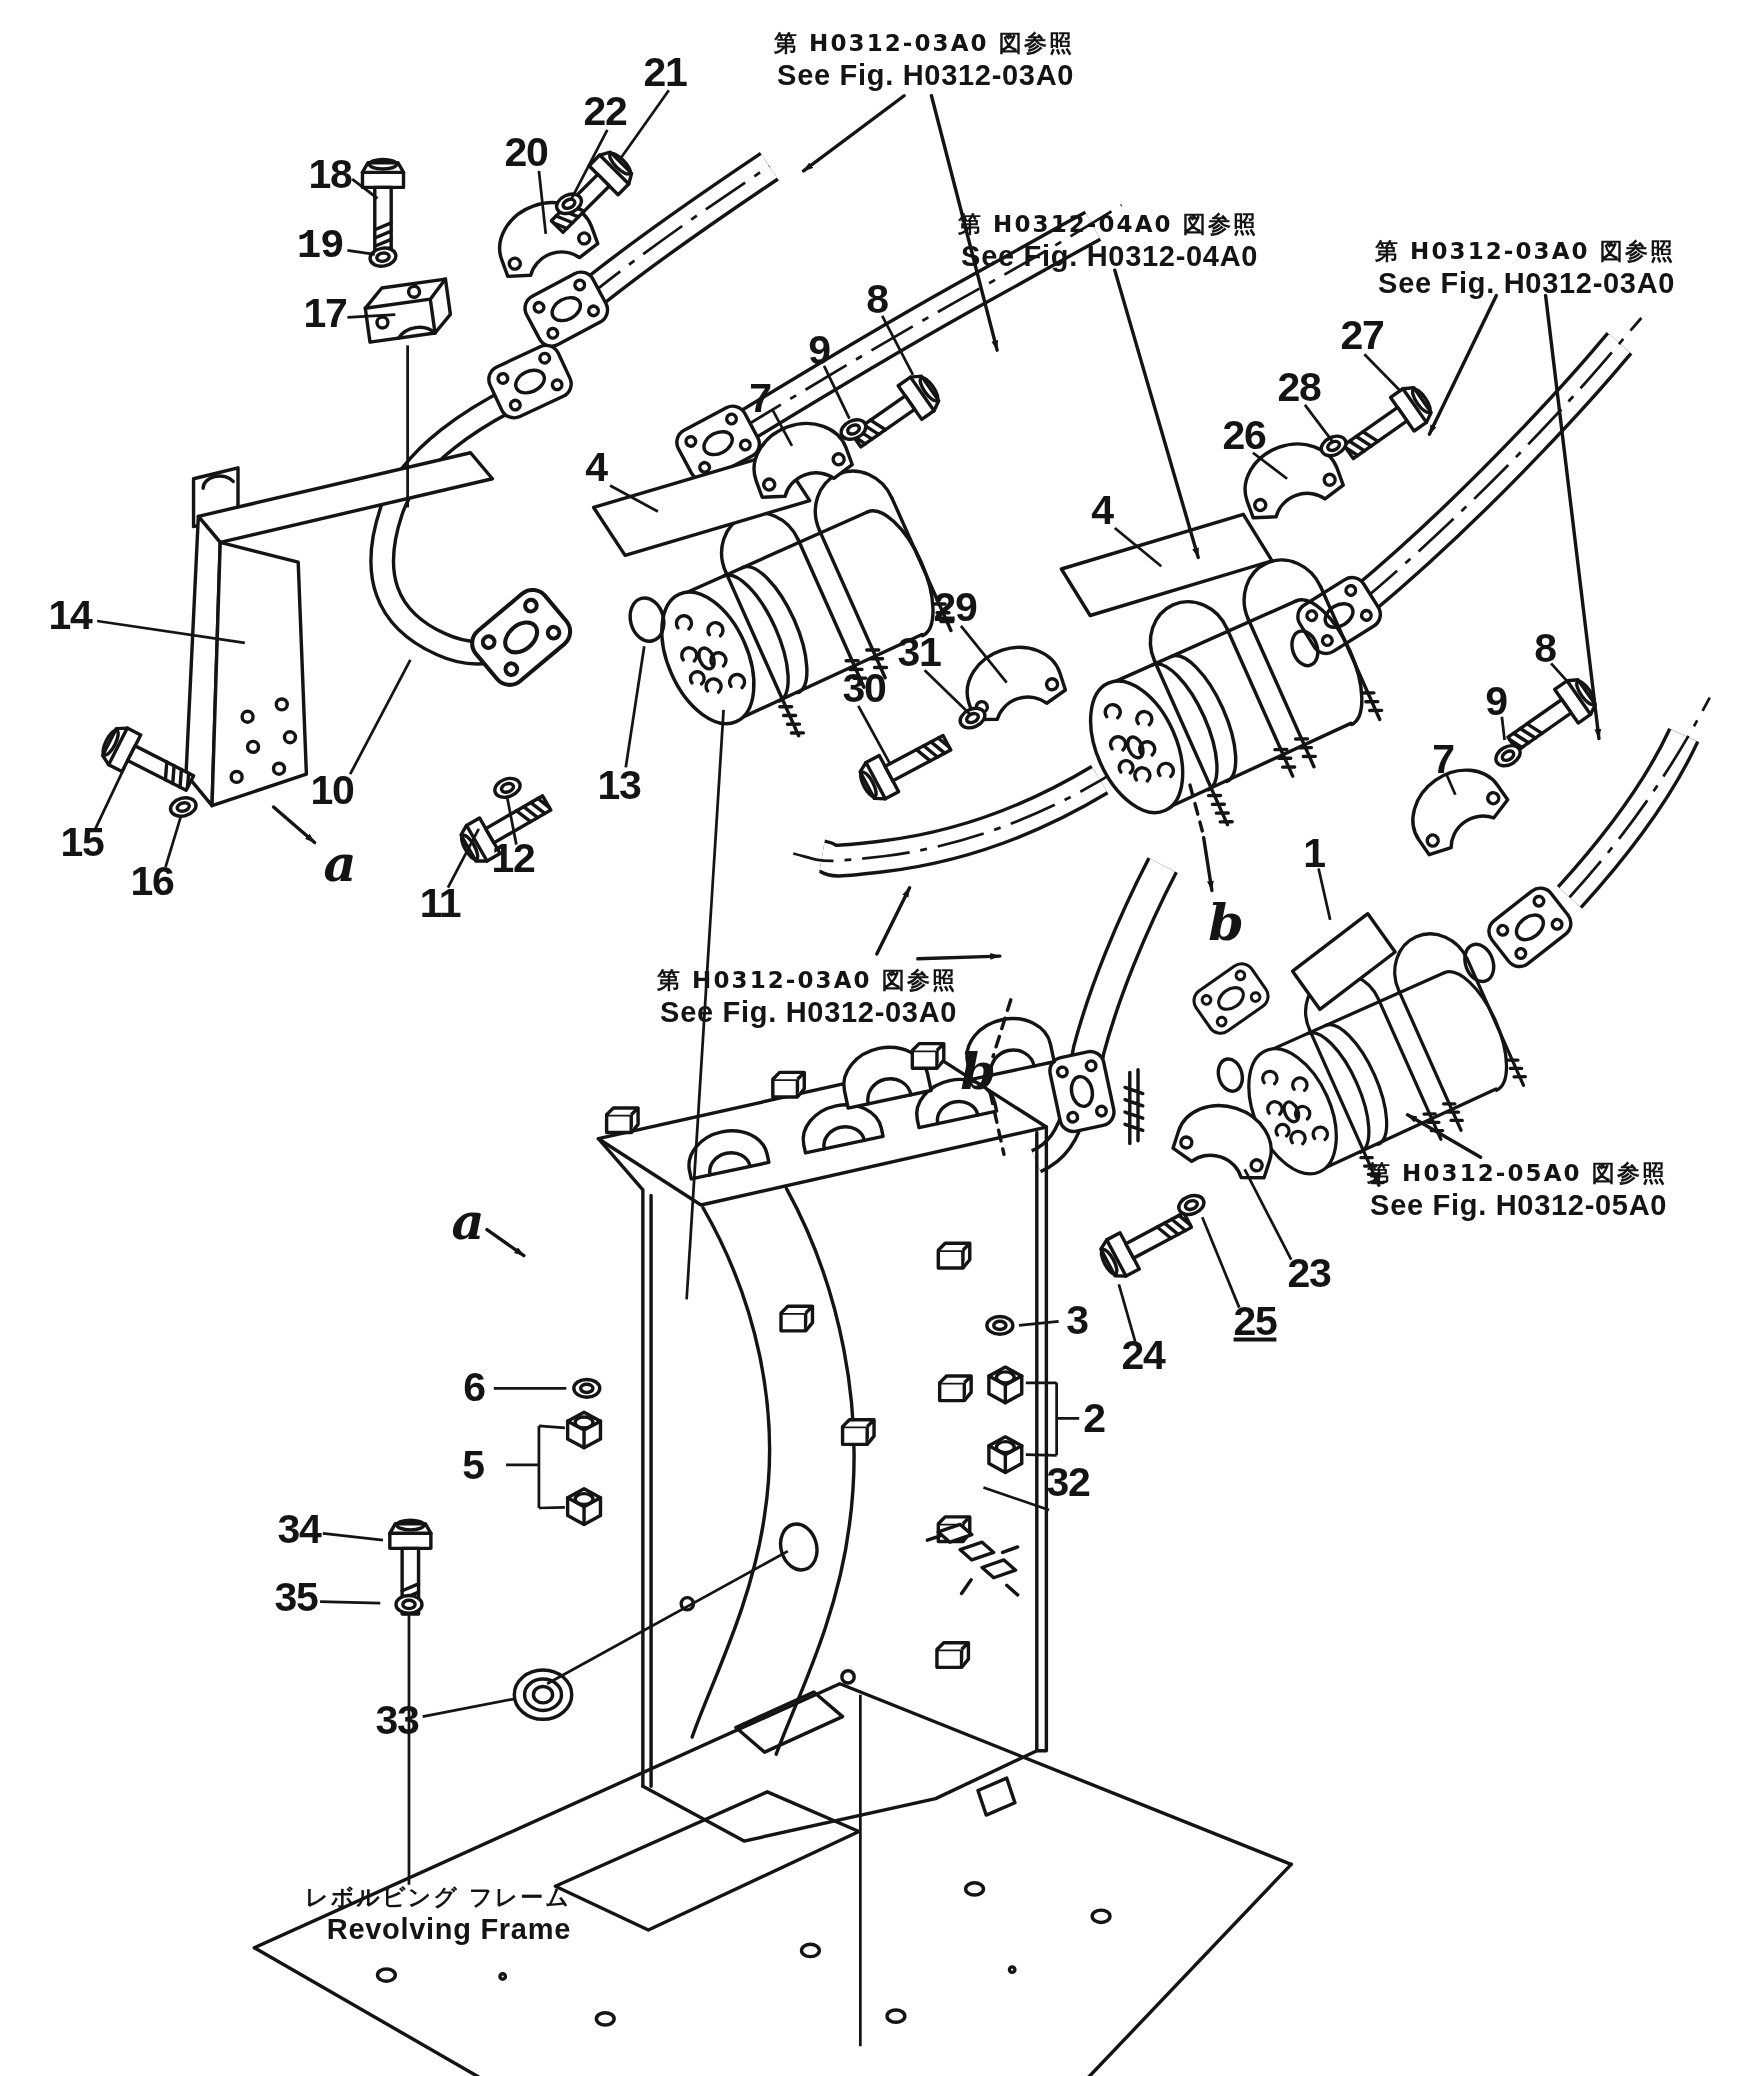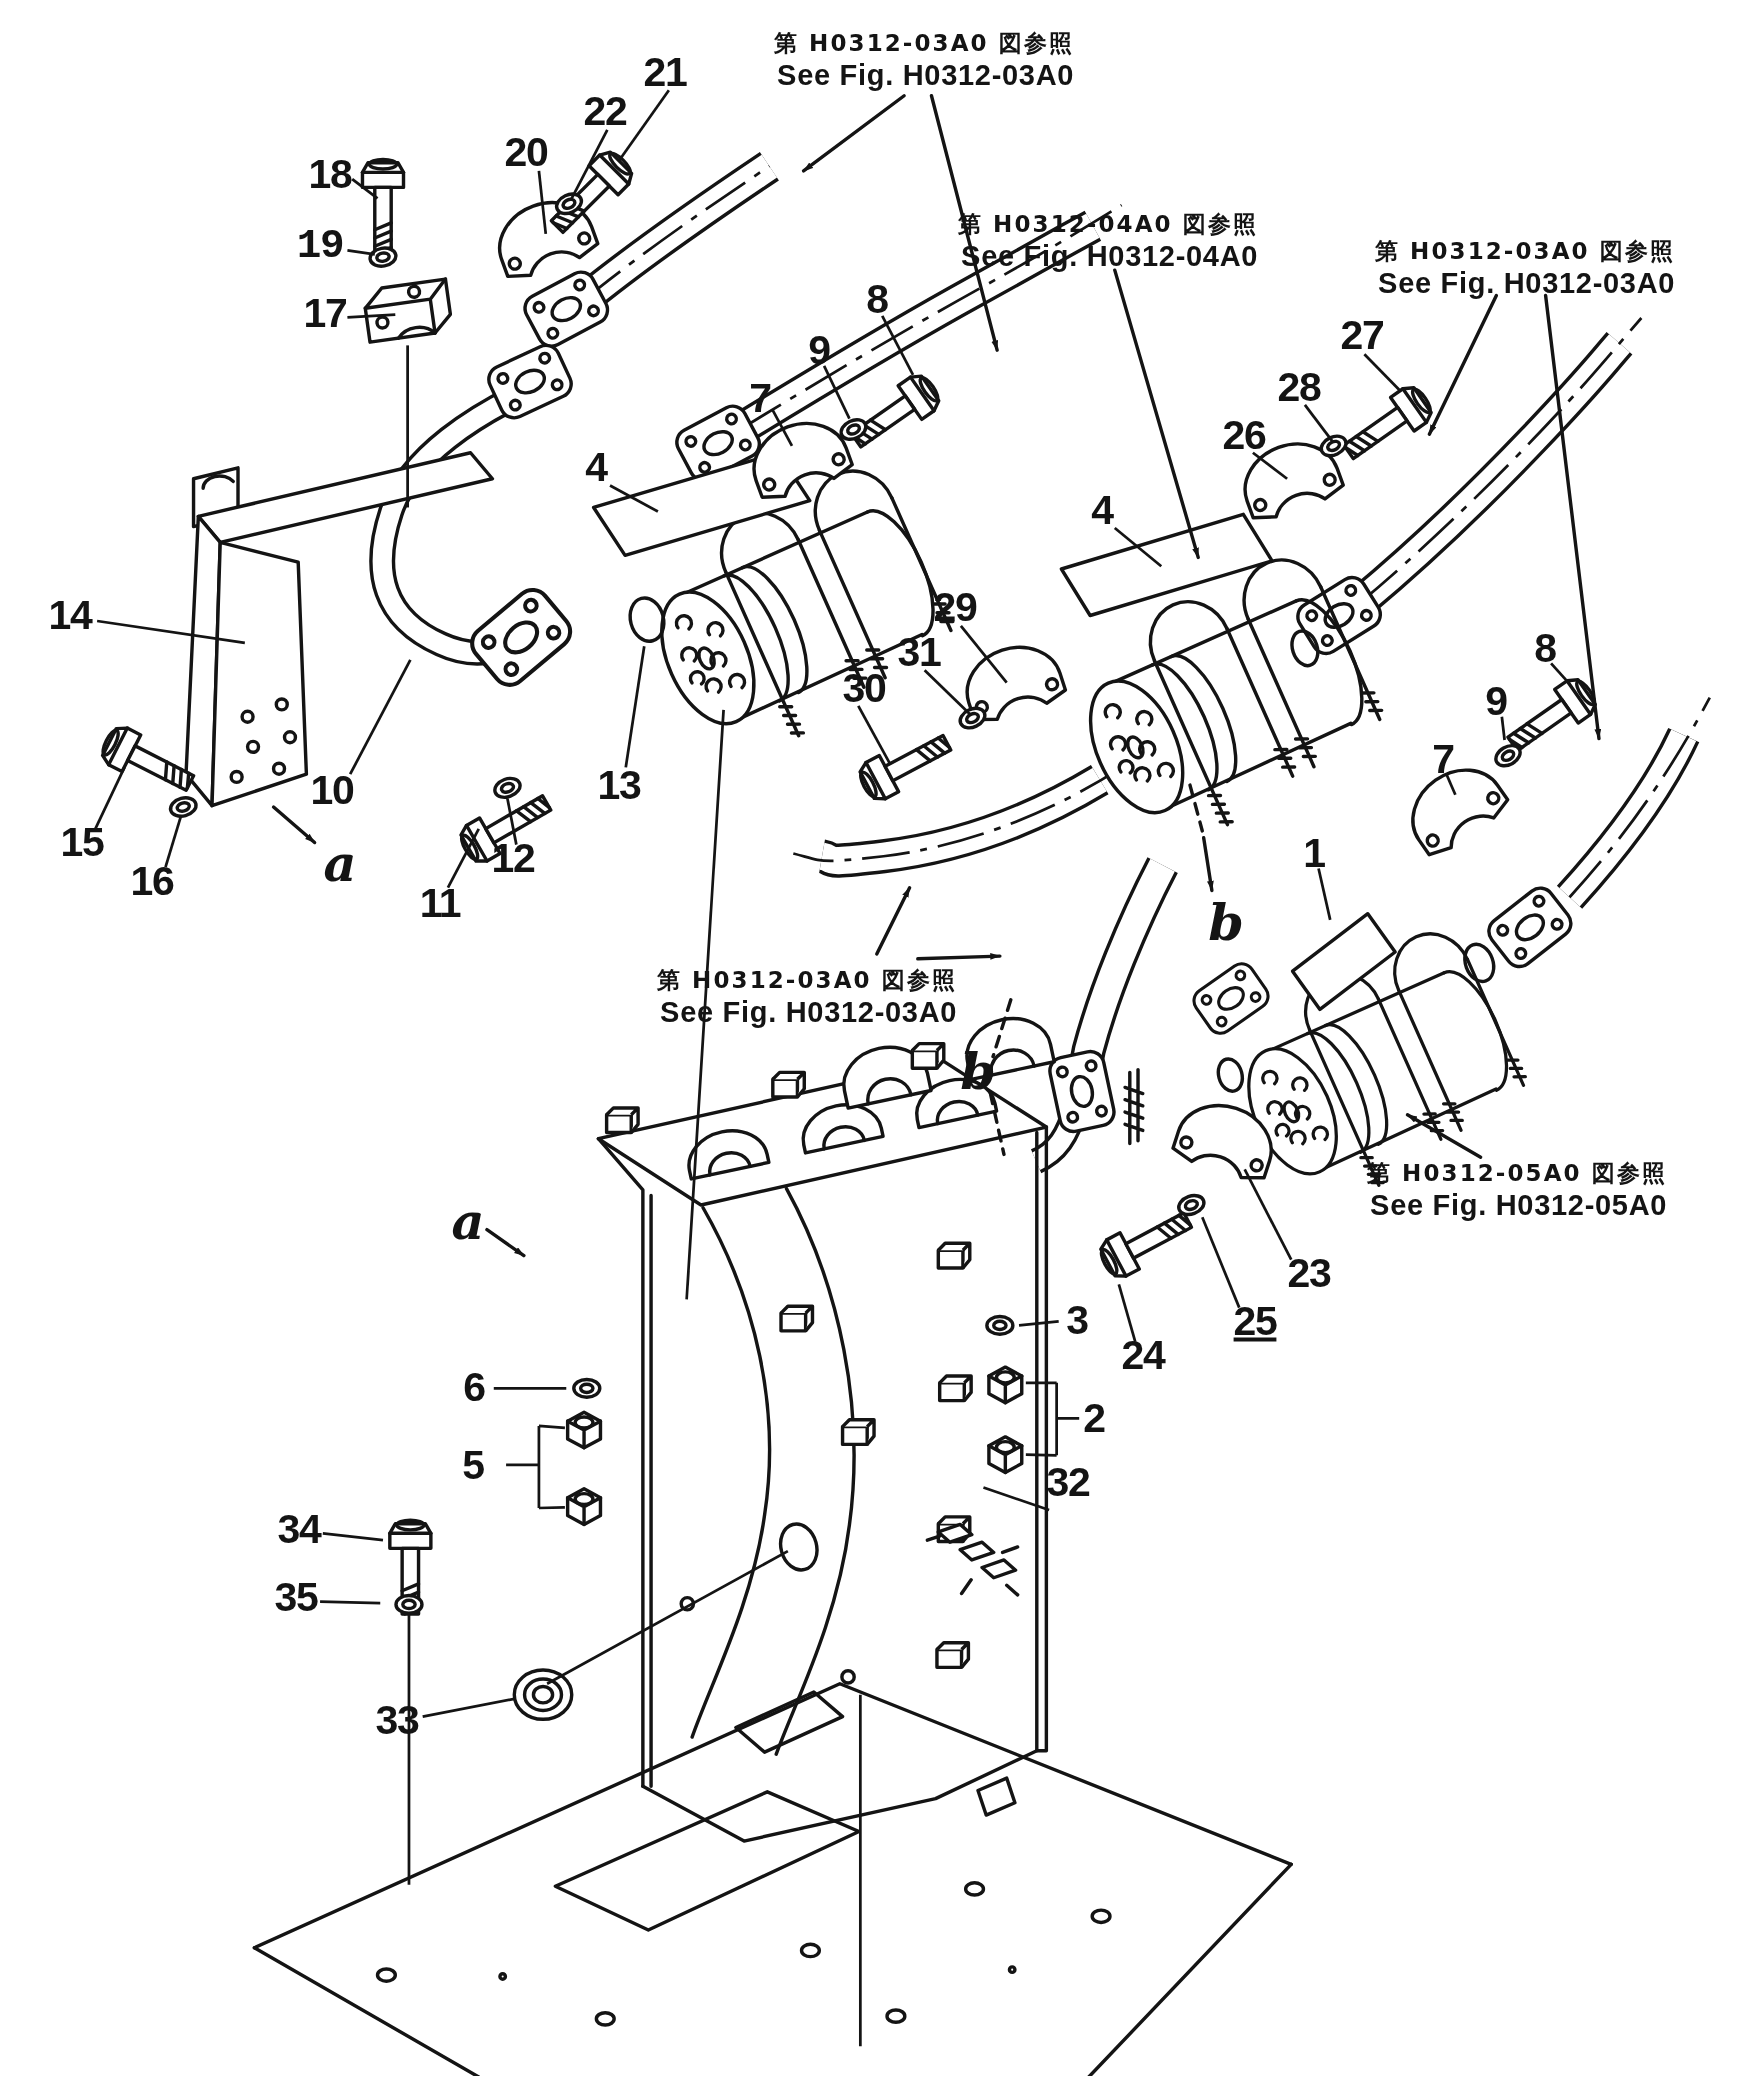--- a/index.html
+++ b/index.html
@@ -359,20 +359,24 @@
     <div class="en">See Fig. H0312-03A0</div>
   </div>
   <div class="refnote" style="left: 807px; top: 997px;">
     <div class="jp">第 H0312-03A0 図参照</div>
     <div class="en">See Fig. H0312-03A0</div>
   </div>
   <div class="refnote" style="left: 1517px; top: 1190px;">
     <div class="jp">第 H0312-05A0 図参照</div>
     <div class="en">See Fig. H0312-05A0</div>
   </div>
+  <div class="refnote" style="left: 438px; top: 1914px;">
+    <div class="jp">レボルビング  フレーム</div>
+    <div class="en">Revolving Frame</div>
+  </div>
   <div id="callout-layer">
         <div class="callout" style="left: 665px; top: 72px;">21</div>
         <div class="callout" style="left: 605px; top: 111px;">22</div>
         <div class="callout" style="left: 330px; top: 174px;">18</div>
         <div class="callout" style="left: 526px; top: 152px;">20</div>
         <div class="callout" style="left: 320px; top: 246px; font-family: Liberation Mono, monospace;">19</div>
         <div class="callout" style="left: 325px; top: 313px; text-align: right;">17</div>
         <div class="callout" style="left: 877px; top: 299px;">8</div>
         <div class="callout" style="left: 819px; top: 350px;">9</div>
         <div class="callout" style="left: 760px; top: 398px;">7</div>

